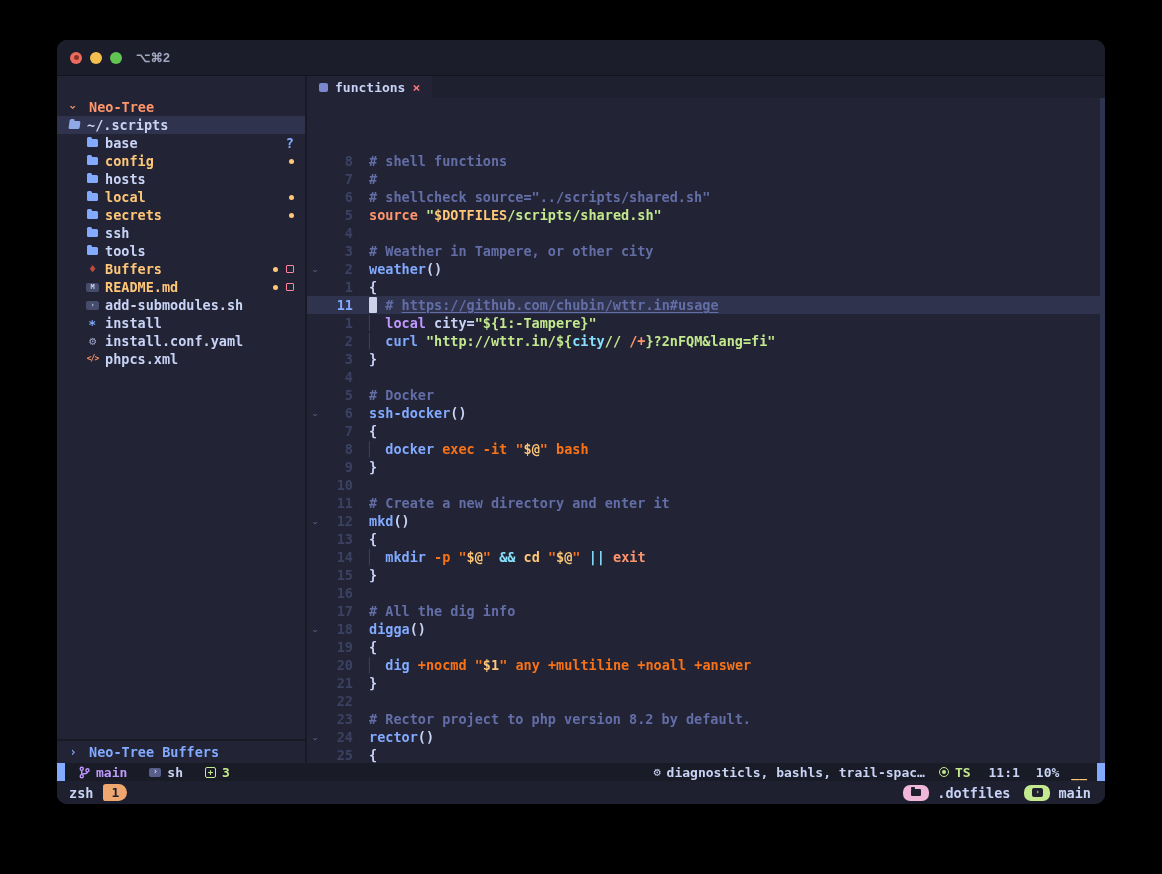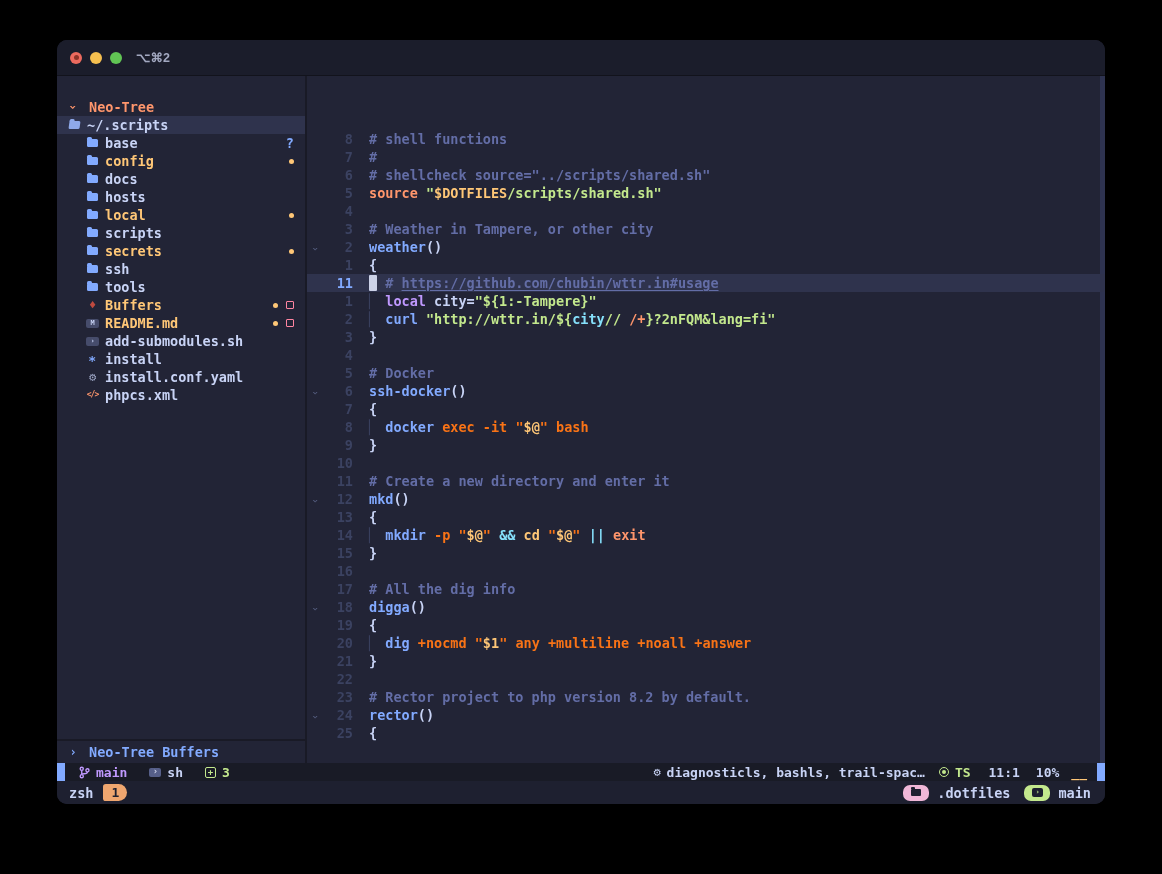--- a/index.html
+++ b/index.html
@@ -158,44 +158,30 @@
                 <span class="folder"></span>
               </span>
               <span class="sb-label c-yellow">config</span>
               <span class="sb-spacer"></span>
               <span class="badge-dot"></span>
             </div>
             <div class="sb-row lvl2">
               <span class="fi">
                 <span class="folder"></span>
               </span>
-              <span class="sb-label c-fg">docs</span>
-              <span class="sb-spacer"></span>
-            </div>
-            <div class="sb-row lvl2">
-              <span class="fi">
-                <span class="folder"></span>
-              </span>
               <span class="sb-label c-fg">hosts</span>
               <span class="sb-spacer"></span>
             </div>
             <div class="sb-row lvl2">
               <span class="fi">
                 <span class="folder"></span>
               </span>
               <span class="sb-label c-yellow">local</span>
               <span class="sb-spacer"></span>
               <span class="badge-dot"></span>
-            </div>
-            <div class="sb-row lvl2">
-              <span class="fi">
-                <span class="folder"></span>
-              </span>
-              <span class="sb-label c-fg">scripts</span>
-              <span class="sb-spacer"></span>
             </div>
             <div class="sb-row lvl2">
               <span class="fi">
                 <span class="folder"></span>
               </span>
               <span class="sb-label c-yellow">secrets</span>
               <span class="sb-spacer"></span>
               <span class="badge-dot"></span>
             </div>
             <div class="sb-row lvl2">
@@ -263,20 +249,27 @@
       <div class="sb-buffers">
         <span class="lvl0" style="display:flex;align-items:center">
           <span class="chev-r c-buf">›</span>
           <span class="gap10"></span>
           <span class="sb-label c-buf">Neo-Tree Buffers</span>
         </span>
       </div>
     </div>
 
     <div class="editor">
+      <div class="tabline">
+        <div class="tab">
+          <span class="tab-ficon"></span>
+          <span>functions</span>
+          <span class="tab-close">×</span>
+        </div>
+      </div>
       <div class="code">
         <div class="track"></div>
         <div id="code-lines"><div class="row"><span class="fold"></span><span class="num">8</span><span class="txt"><span class="c-comment"># shell functions</span></span></div><div class="row"><span class="fold"></span><span class="num">7</span><span class="txt"><span class="c-comment">#</span></span></div><div class="row"><span class="fold"></span><span class="num">6</span><span class="txt"><span class="c-comment"># shellcheck source="../scripts/shared.sh"</span></span></div><div class="row"><span class="fold"></span><span class="num">5</span><span class="txt"><span class="c-orange">source</span><span class="c-fg"> </span><span class="c-green">"</span><span class="c-yellow">$DOTFILES</span><span class="c-green">/scripts/shared.sh"</span></span></div><div class="row"><span class="fold"></span><span class="num">4</span><span class="txt"></span></div><div class="row"><span class="fold"></span><span class="num">3</span><span class="txt"><span class="c-comment"># Weather in Tampere, or other city</span></span></div><div class="row"><span class="fold"><span class="chev">›</span></span><span class="num">2</span><span class="txt"><span class="c-blue">weather</span><span class="c-fg">()</span></span></div><div class="row"><span class="fold"></span><span class="num">1</span><span class="txt"><span class="c-fg">{</span></span></div><div class="row cur"><span class="fold"></span><span class="num">11</span><span class="txt"><span class="c-cursor"> </span><span class="c-fg"> </span><span class="c-comment"># </span><span class="c-comment u">https://github.com/chubin/wttr.in#usage</span></span></div><div class="row"><span class="fold"></span><span class="num">1</span><span class="txt"><span class="c-guide">▏ </span><span class="c-purple">local</span><span class="c-fg"> </span><span class="c-fg">city</span><span class="c-fg">=</span><span class="c-green">"${1:-Tampere}"</span></span></div><div class="row"><span class="fold"></span><span class="num">2</span><span class="txt"><span class="c-guide">▏ </span><span class="c-blue">curl</span><span class="c-fg"> </span><span class="c-green">"http://wttr.in/</span><span class="c-green">${</span><span class="c-cyan">city</span><span class="c-green">//</span><span class="c-orange"> /+</span><span class="c-green">}</span><span class="c-green">?2nFQM&amp;lang=fi"</span></span></div><div class="row"><span class="fold"></span><span class="num">3</span><span class="txt"><span class="c-fg">}</span></span></div><div class="row"><span class="fold"></span><span class="num">4</span><span class="txt"></span></div><div class="row"><span class="fold"></span><span class="num">5</span><span class="txt"><span class="c-comment"># Docker</span></span></div><div class="row"><span class="fold"><span class="chev">›</span></span><span class="num">6</span><span class="txt"><span class="c-blue">ssh-docker</span><span class="c-fg">()</span></span></div><div class="row"><span class="fold"></span><span class="num">7</span><span class="txt"><span class="c-fg">{</span></span></div><div class="row"><span class="fold"></span><span class="num">8</span><span class="txt"><span class="c-guide">▏ </span><span class="c-blue">docker</span><span class="c-fg"> </span><span class="c-red">exec</span><span class="c-fg"> </span><span class="c-red">-it</span><span class="c-fg"> </span><span class="c-red">"</span><span class="c-yellow">$@</span><span class="c-red">"</span><span class="c-fg"> </span><span class="c-red">bash</span></span></div><div class="row"><span class="fold"></span><span class="num">9</span><span class="txt"><span class="c-fg">}</span></span></div><div class="row"><span class="fold"></span><span class="num">10</span><span class="txt"></span></div><div class="row"><span class="fold"></span><span class="num">11</span><span class="txt"><span class="c-comment"># Create a new directory and enter it</span></span></div><div class="row"><span class="fold"><span class="chev">›</span></span><span class="num">12</span><span class="txt"><span class="c-blue">mkd</span><span class="c-fg">()</span></span></div><div class="row"><span class="fold"></span><span class="num">13</span><span class="txt"><span class="c-fg">{</span></span></div><div class="row"><span class="fold"></span><span class="num">14</span><span class="txt"><span class="c-guide">▏ </span><span class="c-blue">mkdir</span><span class="c-fg"> </span><span class="c-red">-p</span><span class="c-fg"> </span><span class="c-red">"</span><span class="c-yellow">$@</span><span class="c-red">"</span><span class="c-fg"> </span><span class="c-cyan">&amp;&amp;</span><span class="c-fg"> </span><span class="c-yellow">cd</span><span class="c-fg"> </span><span class="c-red">"</span><span class="c-yellow">$@</span><span class="c-red">"</span><span class="c-fg"> </span><span class="c-cyan">||</span><span class="c-fg"> </span><span class="c-orange">exit</span></span></div><div class="row"><span class="fold"></span><span class="num">15</span><span class="txt"><span class="c-fg">}</span></span></div><div class="row"><span class="fold"></span><span class="num">16</span><span class="txt"></span></div><div class="row"><span class="fold"></span><span class="num">17</span><span class="txt"><span class="c-comment"># All the dig info</span></span></div><div class="row"><span class="fold"><span class="chev">›</span></span><span class="num">18</span><span class="txt"><span class="c-blue">digga</span><span class="c-fg">()</span></span></div><div class="row"><span class="fold"></span><span class="num">19</span><span class="txt"><span class="c-fg">{</span></span></div><div class="row"><span class="fold"></span><span class="num">20</span><span class="txt"><span class="c-guide">▏ </span><span class="c-blue">dig</span><span class="c-fg"> </span><span class="c-red">+nocmd</span><span class="c-fg"> </span><span class="c-red">"</span><span class="c-yellow">$1</span><span class="c-red">"</span><span class="c-fg"> </span><span class="c-red">any</span><span class="c-fg"> </span><span class="c-red">+multiline</span><span class="c-fg"> </span><span class="c-red">+noall</span><span class="c-fg"> </span><span class="c-red">+answer</span></span></div><div class="row"><span class="fold"></span><span class="num">21</span><span class="txt"><span class="c-fg">}</span></span></div><div class="row"><span class="fold"></span><span class="num">22</span><span class="txt"></span></div><div class="row"><span class="fold"></span><span class="num">23</span><span class="txt"><span class="c-comment"># Rector project to php version 8.2 by default.</span></span></div><div class="row"><span class="fold"><span class="chev">›</span></span><span class="num">24</span><span class="txt"><span class="c-blue">rector</span><span class="c-fg">()</span></span></div><div class="row"><span class="fold"></span><span class="num">25</span><span class="txt"><span class="c-fg">{</span></span></div></div>
       </div>
     </div>
   </div>
 
   <div class="statusline">
     <span class="sl-block"></span>
     <span style="width:14px"></span>

